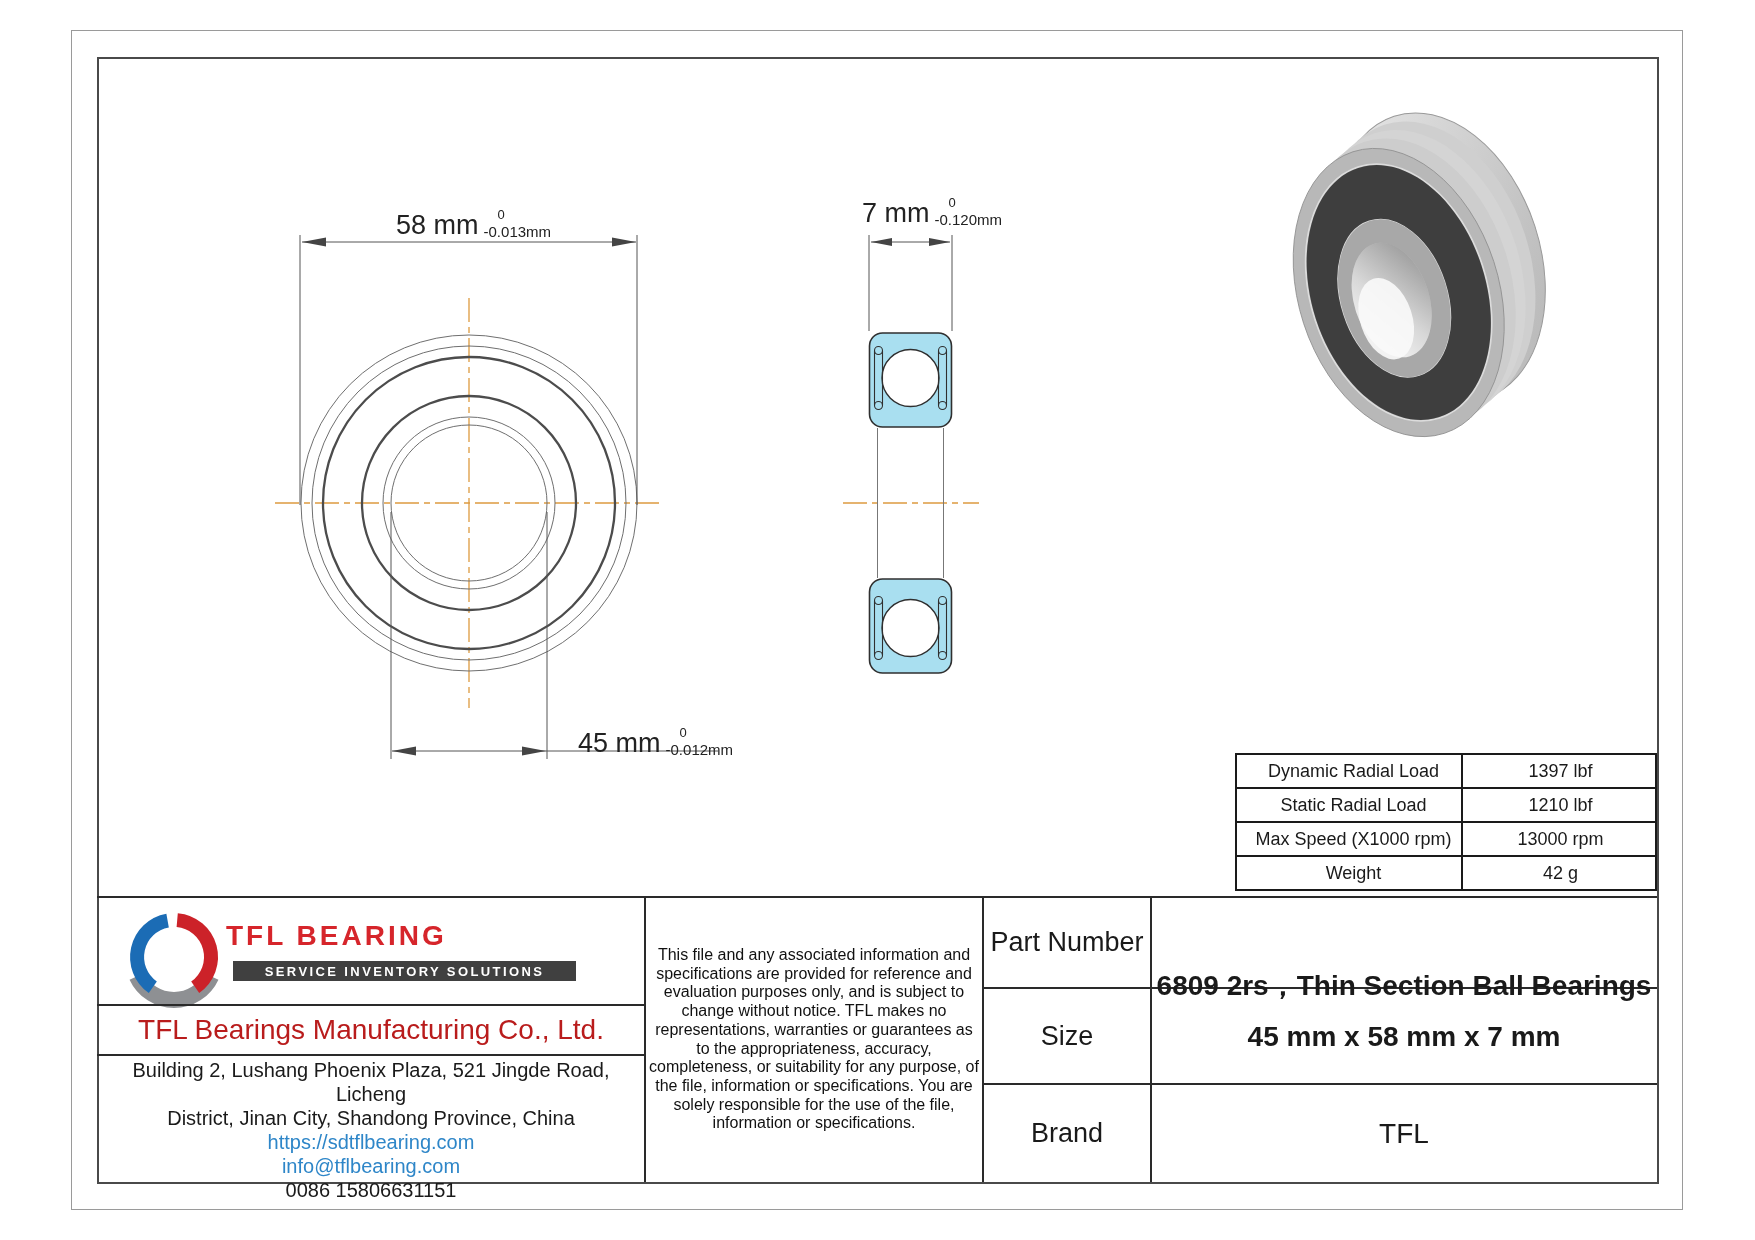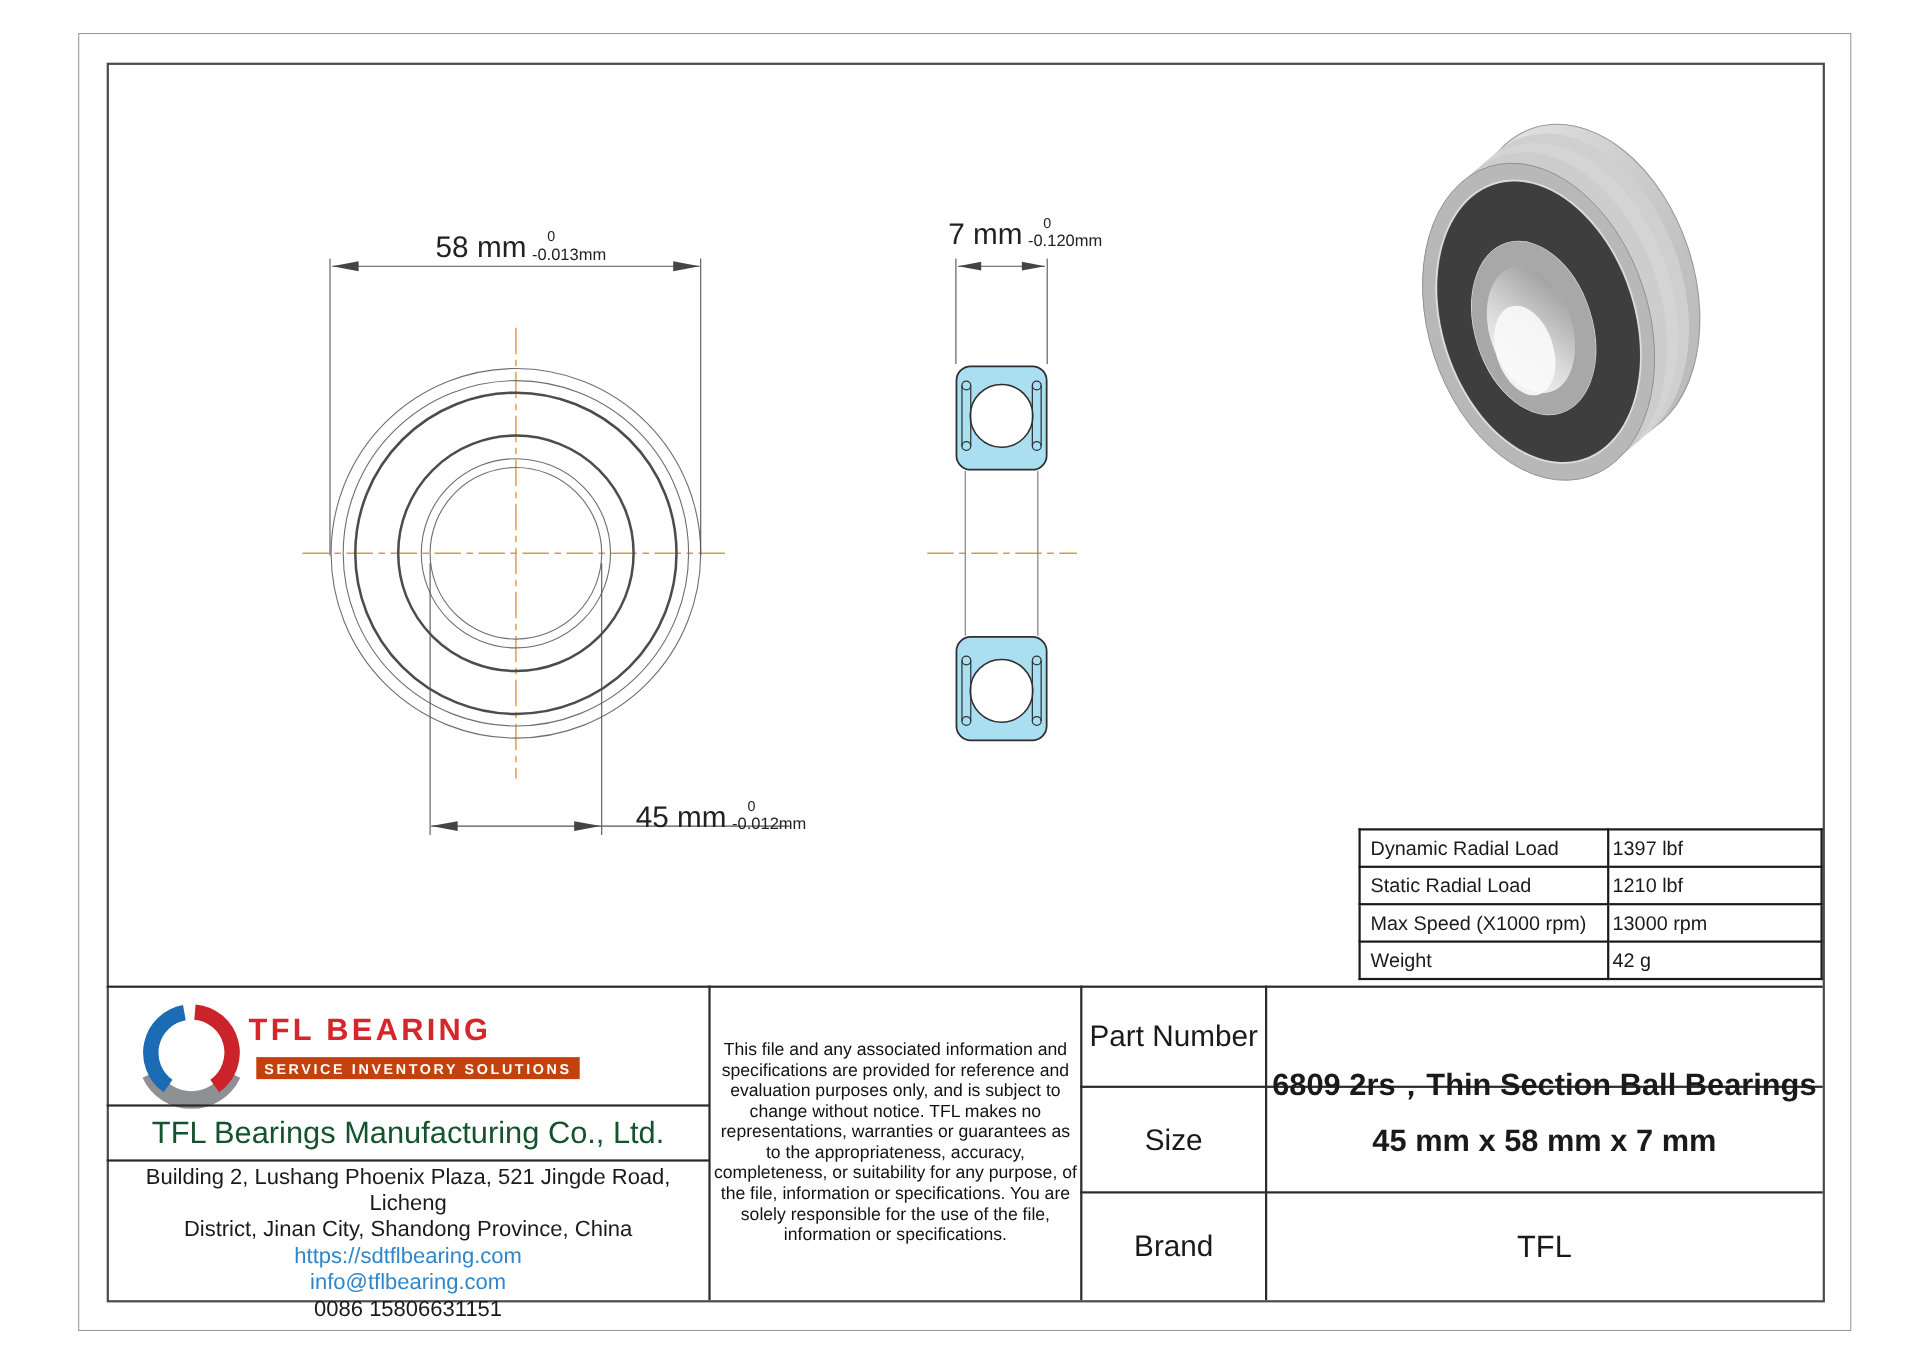--- a/index.html
+++ b/index.html
@@ -13,39 +13,39 @@
 
   
   .dim{position:absolute;display:flex;align-items:flex-end;gap:5px;color:#222;}
   .dim-main{font-size:27px;line-height:1;}
   .dim-tol{display:flex;flex-direction:column;align-items:flex-start;line-height:1;}
   .dim-tol .t0{font-size:13px;margin-bottom:3px;margin-left:14px;}
   .dim-tol .tb{font-size:15px;}
 
   
   table.specs{position:absolute;left:1235px;top:753px;width:422px;border-collapse:collapse;
-              font-size:18px;}
+              font-size:18px;text-align:center;}
   table.specs td{border:2px solid #1a1a1a;height:32px;padding:0 0 0 9px;}
   table.specs td.v{padding-left:3px;}
 
   
   .cell-center{display:flex;align-items:center;justify-content:center;text-align:center;}
-  .company{left:97px;top:1006px;width:548px;height:48px;font-size:28px;color:#14532d;}
+  .company{left:97px;top:1006px;width:548px;height:48px;font-size:28px;color:#b91c1c;}
   .addr{left:97px;top:1058px;width:548px;text-align:center;font-size:20px;line-height:24px;color:#1a1a1a;}
   .addr a{color:#2e86c8;text-decoration:none;}
   .disclaimer{left:645px;top:897px;width:338px;height:285px;}
   .disclaimer p{width:332px;margin:0;font-size:16px;line-height:18.7px;text-align:center;color:#111;}
   .plabel{left:983px;width:168px;font-size:27px;}
   .pvalue{left:1151px;width:506px;font-size:28px;}
   .bold{font-weight:bold;}
 
   
   .logo-title{left:226px;top:920px;width:360px;font-size:28px;font-weight:bold;
               letter-spacing:3px;color:#d6252b;white-space:nowrap;}
-  .logo-bar{left:233px;top:961px;width:294px;height:20px;background:#c2410c;
+  .logo-bar{left:233px;top:961px;width:343px;height:20px;background:#404040;
             display:flex;align-items:center;justify-content:center;}
   .logo-bar span{font-size:13px;font-weight:bold;letter-spacing:2.4px;color:#fff;white-space:nowrap;}
 </style>
 </head>
 <body>
 
 <div class="page">
 
   <div class="abs border-outer"></div>
   <div class="abs border-inner"></div>

